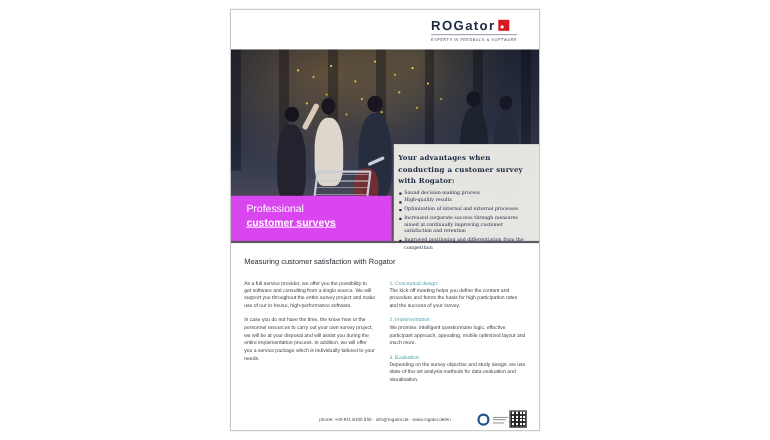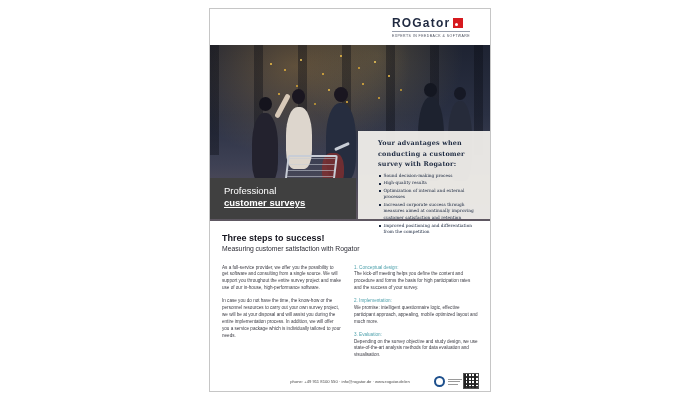--- a/index.html
+++ b/index.html
@@ -89,41 +89,41 @@
     background:#c8cdd6; transform:rotate(-24deg); border-radius:2px;
   }
   .wheel { position:absolute; width:7px; height:7px; border:2px solid #b9bec8;
            border-radius:50%; background:#2a2f3e; }
   .w1 { left:80px; top:146px; }
   .w2 { left:112px; top:146px; }
   
   .advantages {
     position:absolute; right:0; top:122px; width:132px; height:88px;
     background:rgba(238,236,232,0.96);
-    padding:7px 8px 5px 20px;
+    padding:7px 8px 5px 4px;
     font-family:"DejaVu Serif", serif;
     color:#1c2940;
   }
   .advantages-title {
     font-size:6.4px; font-weight:bold; line-height:1.65;
     margin:0 0 3px 0; letter-spacing:0.2px;
   }
   .advantages ul { list-style:none; margin:0; padding:0; }
   .advantages li {
     position:relative; padding-left:5.5px;
     font-size:4.3px; line-height:1.5; margin-bottom:1.2px;
   }
   .advantages li::before {
     content:""; position:absolute; left:0.5px; top:2.2px;
     width:2.2px; height:2.2px; background:#1c2940;
   }
   
   .banner {
     position:absolute; left:0; top:169px; width:146px; height:41px;
-    background:#404040; color:#ffffff;
+    background:#d946ef; color:#ffffff;
     padding:7px 16px 0 14px;
     font-size:9.5px; line-height:1.3;
   }
   .banner .bold { font-weight:bold;text-decoration:underline; }
   
   .main { position:absolute; left:12px; top:224px; width:257px; }
   .main-title { font-size:9px; font-weight:bold; color:#15151f; margin:0; }
   .main-subtitle { font-size:6.8px; color:#2d2d36; margin:1.5px 0 0 0; }
   .columns { display:flex; gap:13px; margin-top:13px; }
   .col-left { width:119px; }
@@ -197,21 +197,20 @@
       <li>Improved positioning and differentiation from the competition</li>
     </ul>
   </div>
 
   <div class="banner">
     <div>Professional</div>
     <div class="bold">customer surveys</div>
   </div>
 
   <div class="main">
-    <h1 class="main-title">Three steps to success!</h1>
     <p class="main-subtitle">Measuring customer satisfaction with Rogator</p>
     <div class="columns">
       <div class="col-left">
         <p class="body-text">As a full-service provider, we offer you the possibility to get software and consulting from a single source. We will support you throughout the entire survey project and make use of our in-house, high-performance software.</p>
         <p class="body-text">In case you do not have the time, the know-how or the personnel resources to carry out your own survey project, we will be at your disposal and will assist you during the entire implementation process. In addition, we will offer you a service package which is individually tailored to your needs.</p>
       </div>
       <div class="col-right">
         <p class="step-heading">1. Conceptual design:</p>
         <p class="step-text">The kick-off meeting helps you define the content and procedure and forms the basis for high participation rates and the success of your survey.</p>
         <p class="step-heading">2. Implementation:</p>

